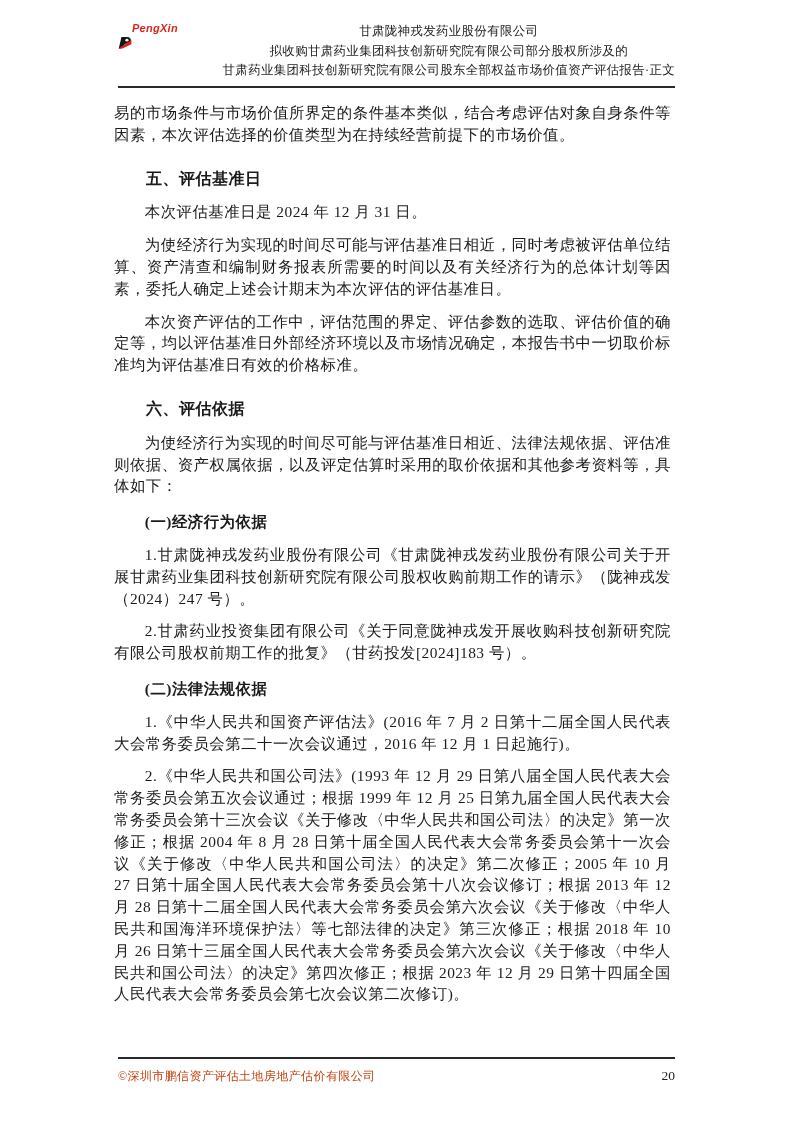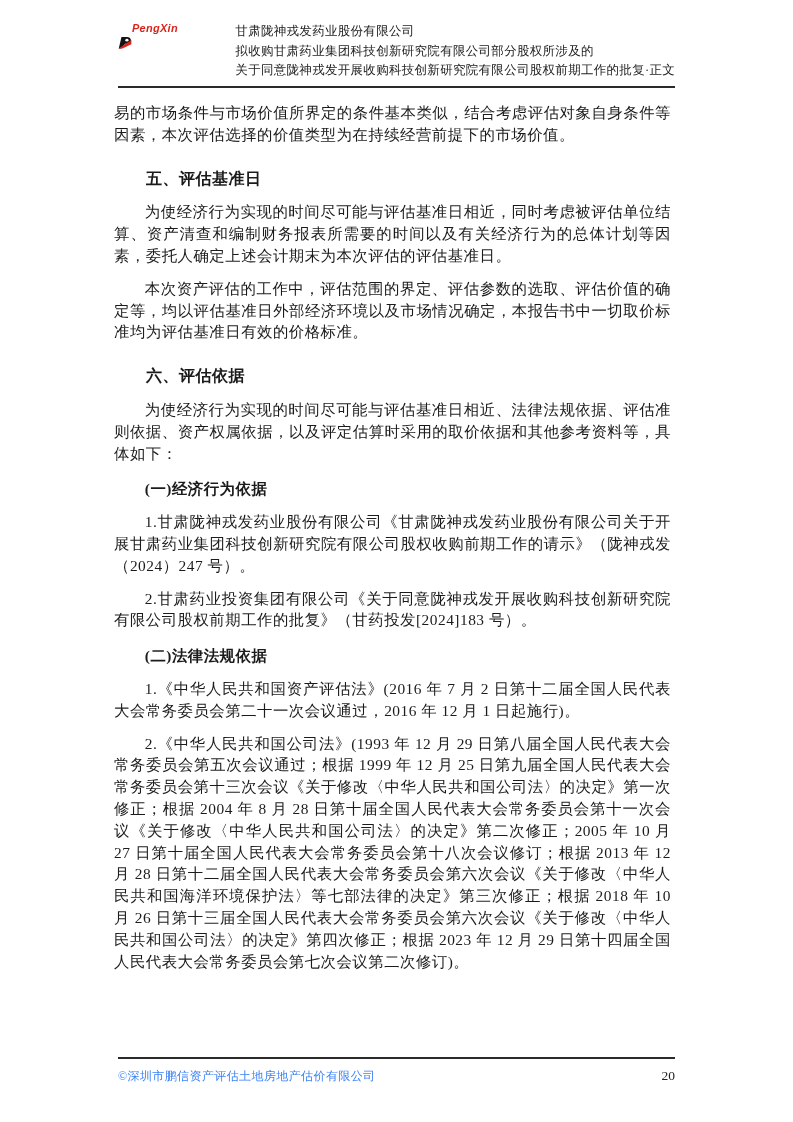--- a/index.html
+++ b/index.html
@@ -26,21 +26,21 @@
     padding-top:3px;width:60px;
   }
   .logo svg{display:block;}
   .logo .wordmark{
     font-family:"Liberation Sans",sans-serif;
     font-style:italic;font-weight:bold;
     font-size:11px;letter-spacing:0.3px;
     color:#d9261c;margin-top:1px;
   }
   .header-text{
-    text-align:left;
+    text-align:center;
     font-size:12.5px;
     line-height:19.5px;
     letter-spacing:0.3px;
     color:#222;
     padding-top:4px;
   }
   
   .doc-body{
     position:absolute;
     left:114px;top:88px;
@@ -64,21 +64,21 @@
   .footer{
     position:absolute;
     left:118px;top:1057px;
     width:557px;
     border-top:2px solid #2a2a2a;
     padding-top:9px;
     display:flex;
     justify-content:space-between;
     align-items:flex-start;
   }
-  .copyright{font-size:12px;letter-spacing:0.4px;color:#3b82f6;}
+  .copyright{font-size:12px;letter-spacing:0.4px;color:#c2410c;}
   .page-number{
     font-size:13.5px;color:#222;
     margin-right:0;
     font-family:"Liberation Serif","DejaVu Serif",serif;
   }
 </style>
 </head>
 <body>
 
 <div class="page">
@@ -88,27 +88,28 @@
       <svg width="50" height="44" viewBox="0 0 56 50" aria-hidden="true">
         <path d="M14 1 L36 1 C47 1 52 7 52 14 C52 23 44 27 35 28 L29 28 L13 47 L3 47 Z" fill="#141414"></path>
         <ellipse cx="36" cy="13.5" rx="6.5" ry="5.5" fill="#ffffff"></ellipse>
         <polygon points="2,47 54,13 54,30 18,47" fill="#d9261c"></polygon>
       </svg>
       <span class="wordmark">PengXin</span>
     </div>
     <div class="header-text">
       <div>甘肃陇神戎发药业股份有限公司</div>
       <div>拟收购甘肃药业集团科技创新研究院有限公司部分股权所涉及的</div>
-      <div>关于同意陇神戎发开展收购科技创新研究院有限公司股权前期工作的批复·正文</div>
+      <div>甘肃药业集团科技创新研究院有限公司股东全部权益市场价值资产评估报告·正文</div>
     </div>
   </div>
 
   <div class="doc-body">
     <p class="cont">易的市场条件与市场价值所界定的条件基本类似，结合考虑评估对象自身条件等因素，本次评估选择的价值类型为在持续经营前提下的市场价值。</p>
     <p class="h2">五、评估基准日</p>
+    <p>本次评估基准日是 2024 年 12 月 31 日。</p>
     <p>为使经济行为实现的时间尽可能与评估基准日相近，同时考虑被评估单位结算、资产清查和编制财务报表所需要的时间以及有关经济行为的总体计划等因素，委托人确定上述会计期末为本次评估的评估基准日。</p>
     <p>本次资产评估的工作中，评估范围的界定、评估参数的选取、评估价值的确定等，均以评估基准日外部经济环境以及市场情况确定，本报告书中一切取价标准均为评估基准日有效的价格标准。</p>
     <p class="h2">六、评估依据</p>
     <p>为使经济行为实现的时间尽可能与评估基准日相近、法律法规依据、评估准则依据、资产权属依据，以及评定估算时采用的取价依据和其他参考资料等，具体如下：</p>
     <p class="h3">(一)经济行为依据</p>
     <p>1.甘肃陇神戎发药业股份有限公司《甘肃陇神戎发药业股份有限公司关于开展甘肃药业集团科技创新研究院有限公司股权收购前期工作的请示》（陇神戎发（2024）247 号）。</p>
     <p>2.甘肃药业投资集团有限公司《关于同意陇神戎发开展收购科技创新研究院有限公司股权前期工作的批复》（甘药投发[2024]183 号）。</p>
     <p class="h3">(二)法律法规依据</p>
     <p>1.《中华人民共和国资产评估法》(2016 年 7 月 2 日第十二届全国人民代表大会常务委员会第二十一次会议通过，2016 年 12 月 1 日起施行)。</p>
     <p>2.《中华人民共和国公司法》(1993 年 12 月 29 日第八届全国人民代表大会常务委员会第五次会议通过；根据 1999 年 12 月 25 日第九届全国人民代表大会常务委员会第十三次会议《关于修改〈中华人民共和国公司法〉的决定》第一次修正；根据 2004 年 8 月 28 日第十届全国人民代表大会常务委员会第十一次会议《关于修改〈中华人民共和国公司法〉的决定》第二次修正；2005 年 10 月 27 日第十届全国人民代表大会常务委员会第十八次会议修订；根据 2013 年 12 月 28 日第十二届全国人民代表大会常务委员会第六次会议《关于修改〈中华人民共和国海洋环境保护法〉等七部法律的决定》第三次修正；根据 2018 年 10 月 26 日第十三届全国人民代表大会常务委员会第六次会议《关于修改〈中华人民共和国公司法〉的决定》第四次修正；根据 2023 年 12 月 29 日第十四届全国人民代表大会常务委员会第七次会议第二次修订)。</p>

